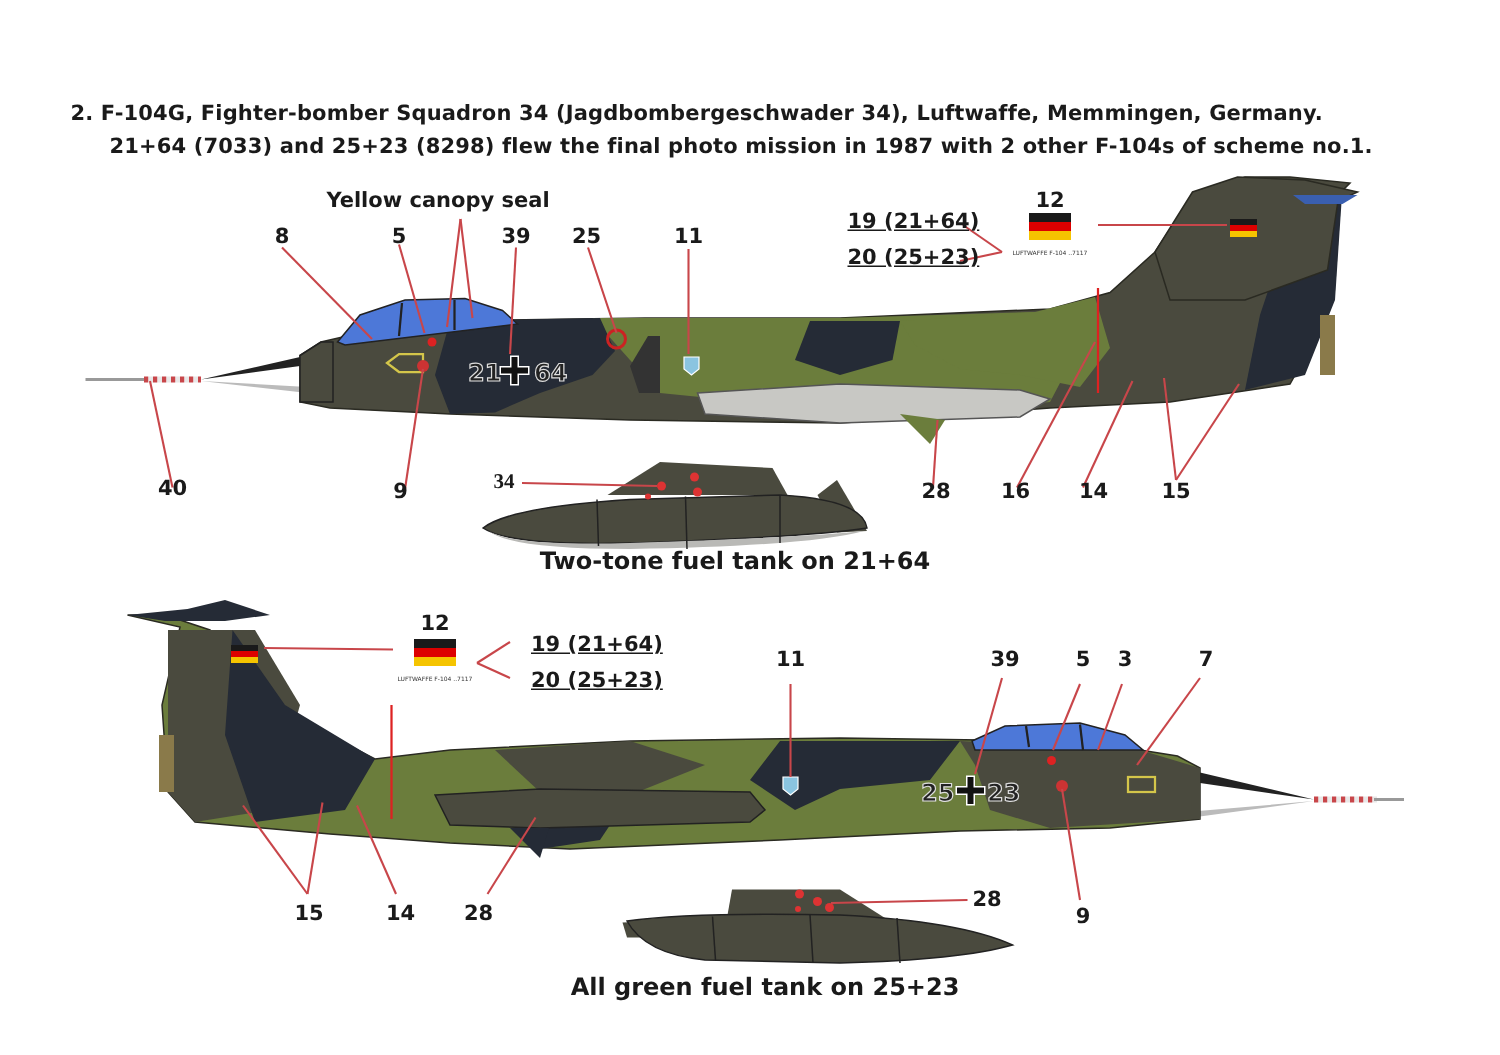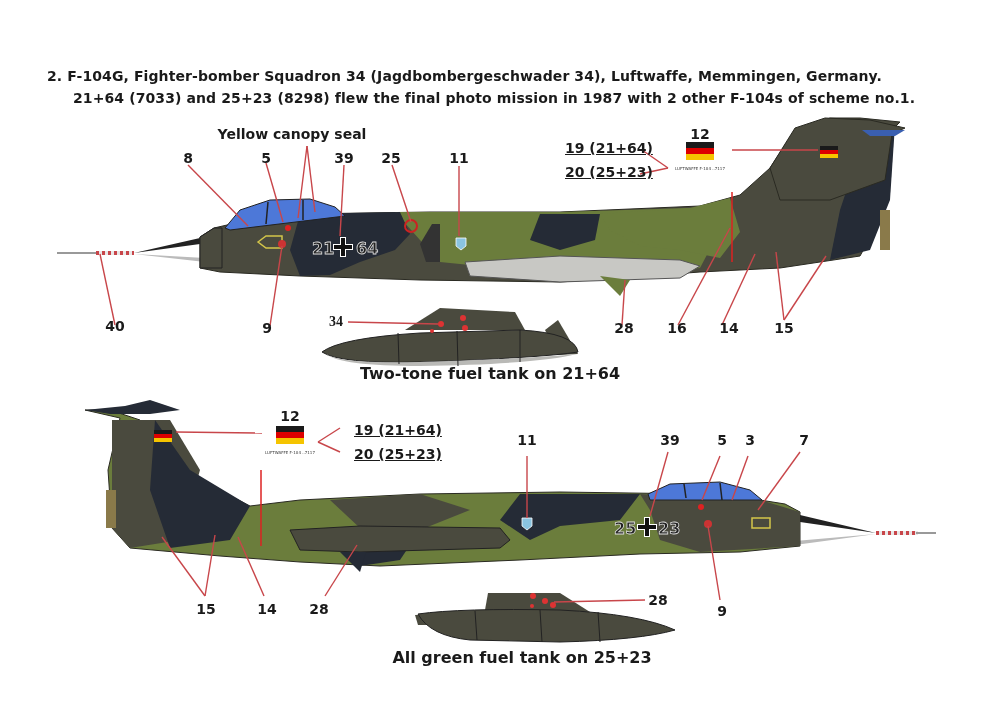--- a/index.html
+++ b/index.html
@@ -238,13 +238,13 @@
 <div class="lbl" style="left:527px; top:432px;">11</div>
 <div class="lbl" style="left:670px; top:432px;">39</div>
 <div class="lbl" style="left:722px; top:432px;">5</div>
 <div class="lbl" style="left:750px; top:432px;">3</div>
 <div class="lbl" style="left:804px; top:432px;">7</div>
 <div class="lbl" style="left:206px; top:601px;">15</div>
 <div class="lbl" style="left:267px; top:601px;">14</div>
 <div class="lbl" style="left:319px; top:601px;">28</div>
 <div class="lbl" style="left:722px; top:603px;">9</div>
 <div class="lbl" style="left:658px; top:592px;">28</div>
-<div class="sub" style="left:522px; top:648px;">All green fuel tank on 25+23</div>
+<div class="sub" style="left:510px; top:648px;">All green fuel tank on 25+23</div>
 
 </body></html>

